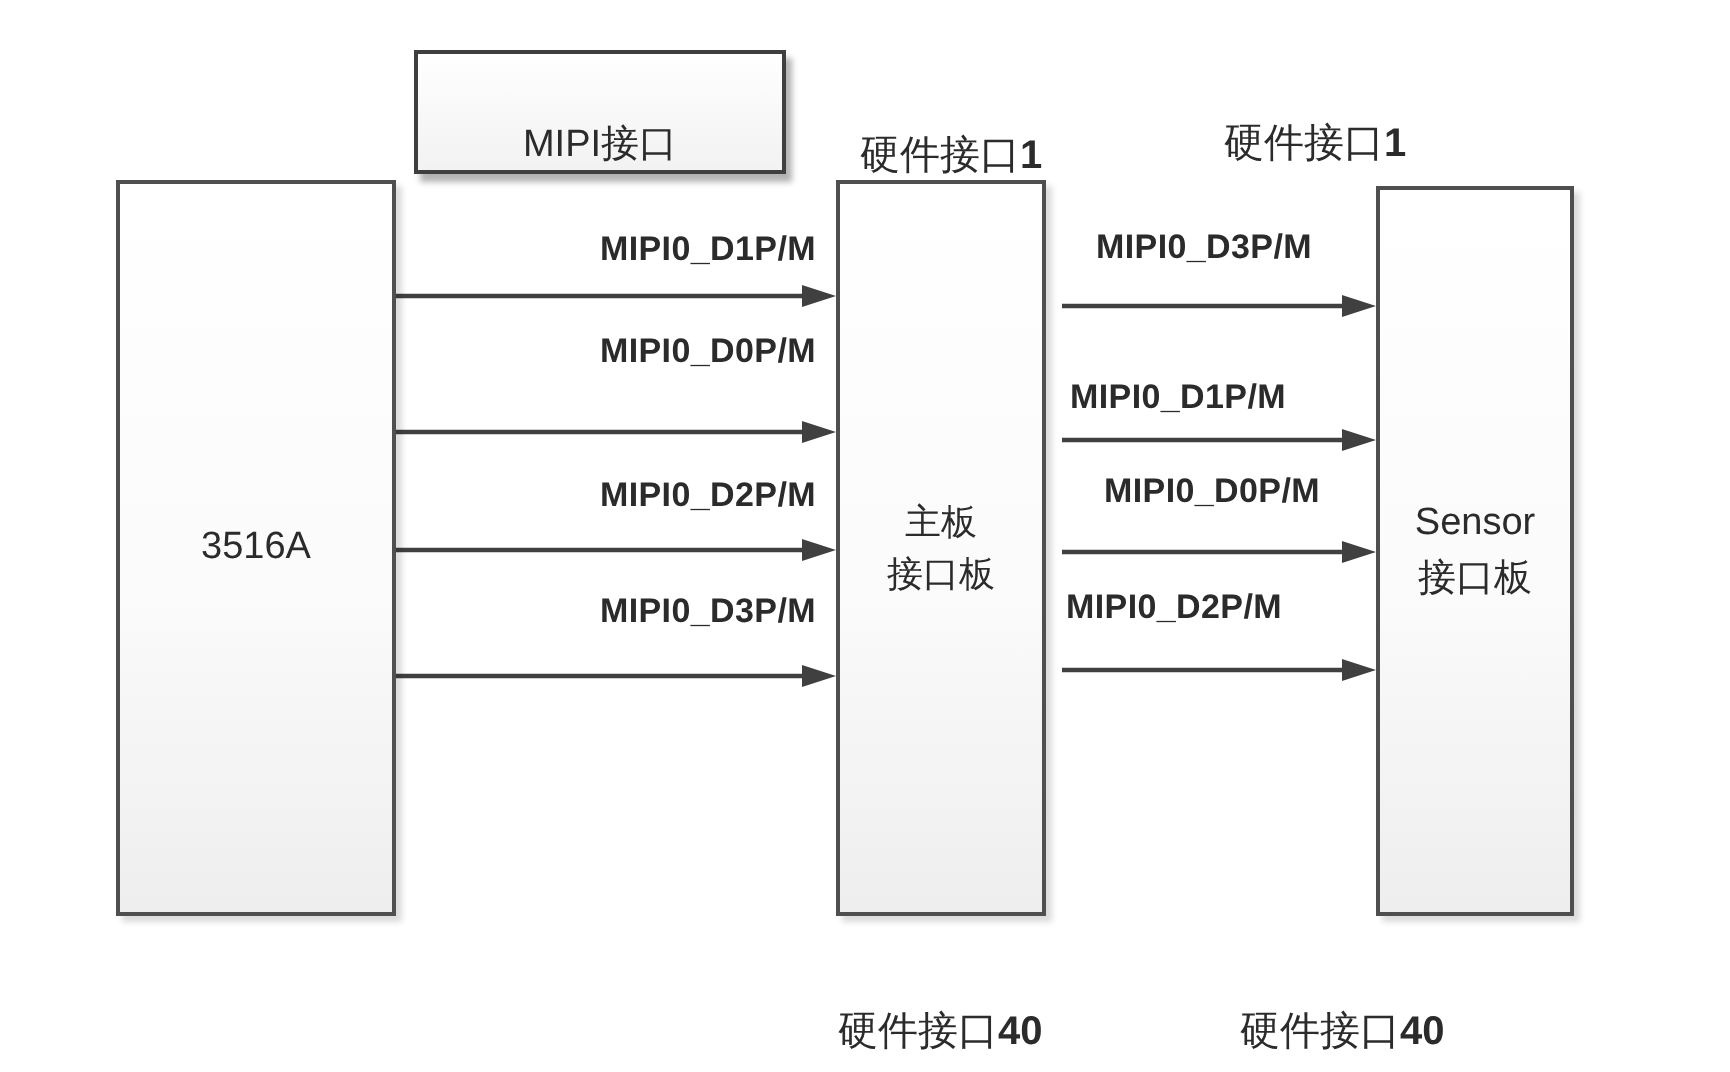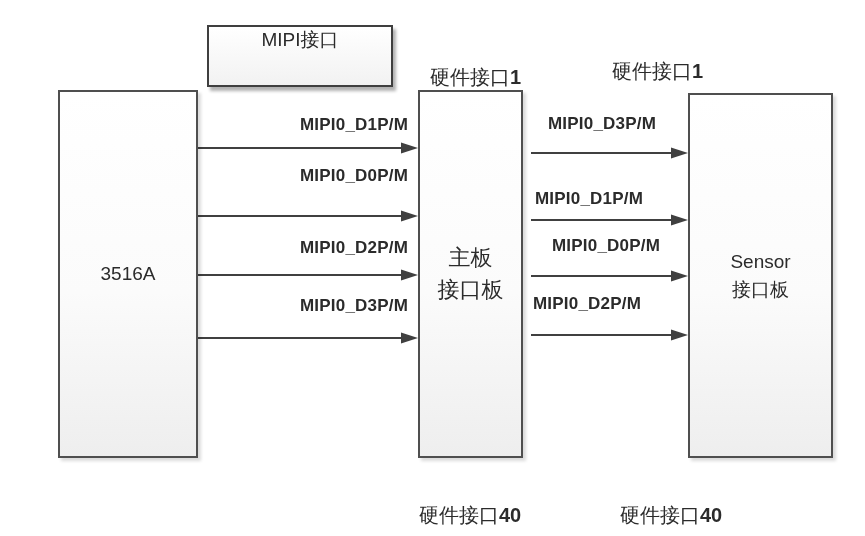--- a/index.html
+++ b/index.html
@@ -40,35 +40,35 @@
     align-items: center;
     justify-content: center;
     text-align: center;
   }
   .node-soc {
     left: 58px; top: 90px; width: 140px; height: 368px;
     font-size: 19px;
   }
   .node-mainboard {
     left: 418px; top: 90px; width: 105px; height: 368px;
-    font-size: 22px; line-height: 1.45;
+    font-size: 18px; line-height: 1.45;
   }
   .node-sensor {
-    left: 688px; top: 93px; width: 145px; height: 365px;
+    left: 688px; top: 93px; width: 99px; height: 365px;
     font-size: 19px; line-height: 1.45;
   }
   .mipi-box {
     position: absolute;
     left: 207px; top: 25px; width: 186px; height: 62px;
     box-sizing: border-box;
     border: 2px solid #3f3f3f;
     background: linear-gradient(180deg, #ffffff 0%, #f2f2f2 100%);
     box-shadow: 3px 4px 3px rgba(0,0,0,0.30);
     display: flex;
-    align-items: flex-start;
+    align-items: flex-end;
     justify-content: center;
     font-size: 19px;
   }
   .hw-label {
     position: absolute;
     font-size: 20px;
     white-space: nowrap;
     margin-top: 22px;
   }
   .hw-label .num { font-weight: 700; }

